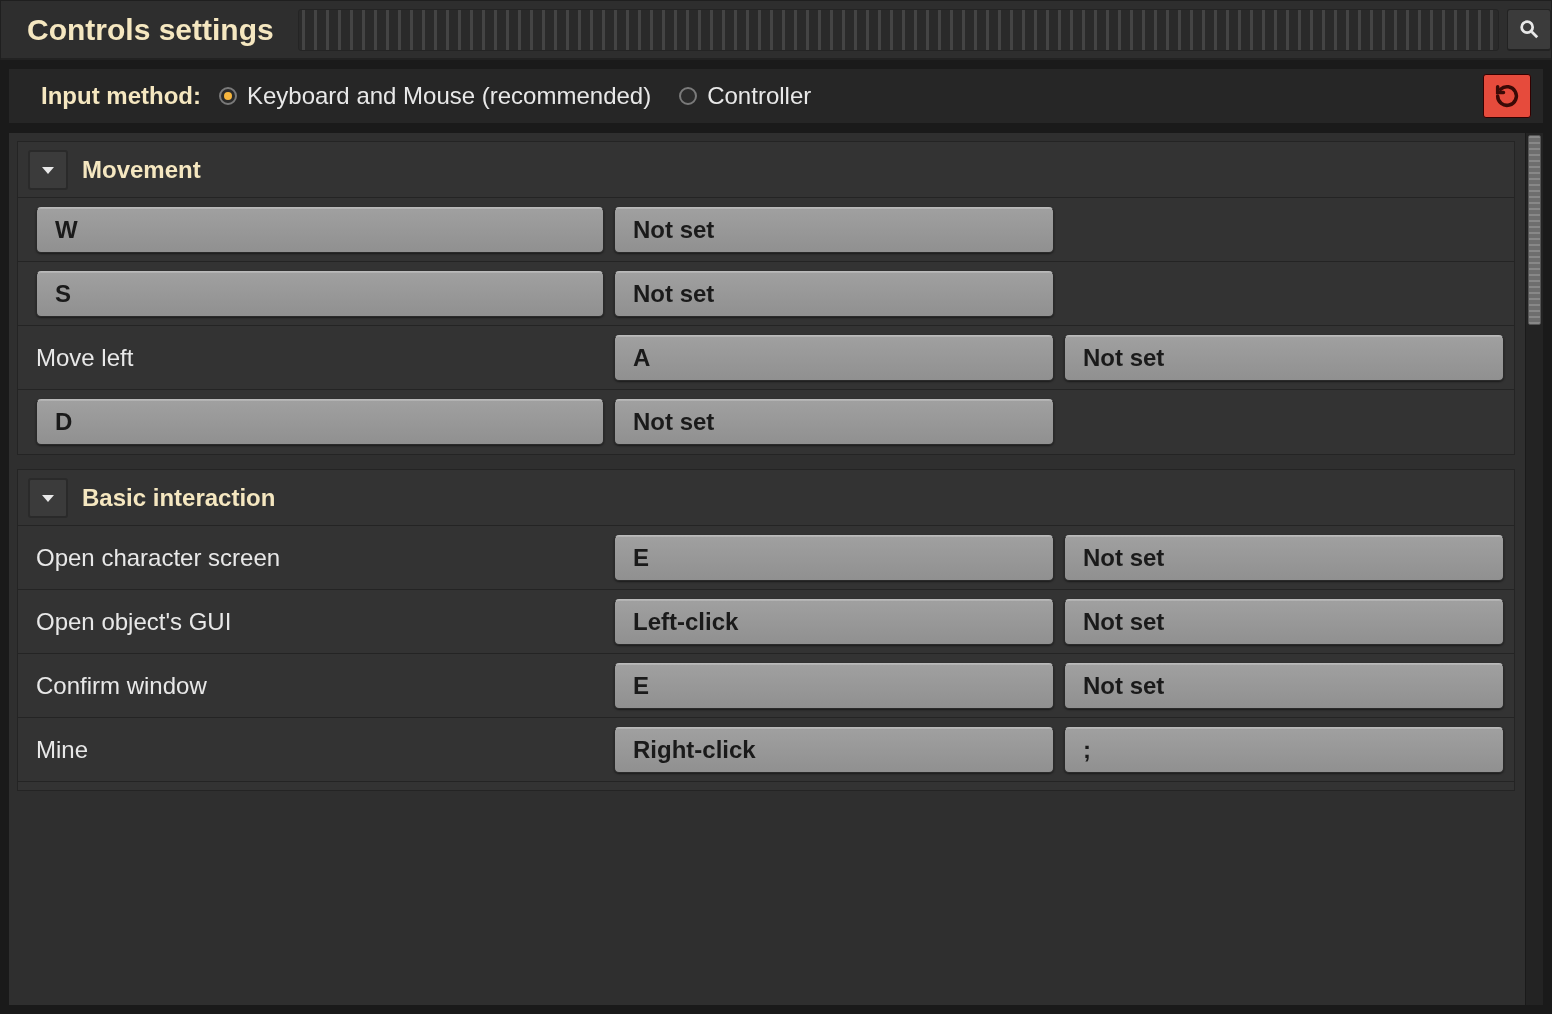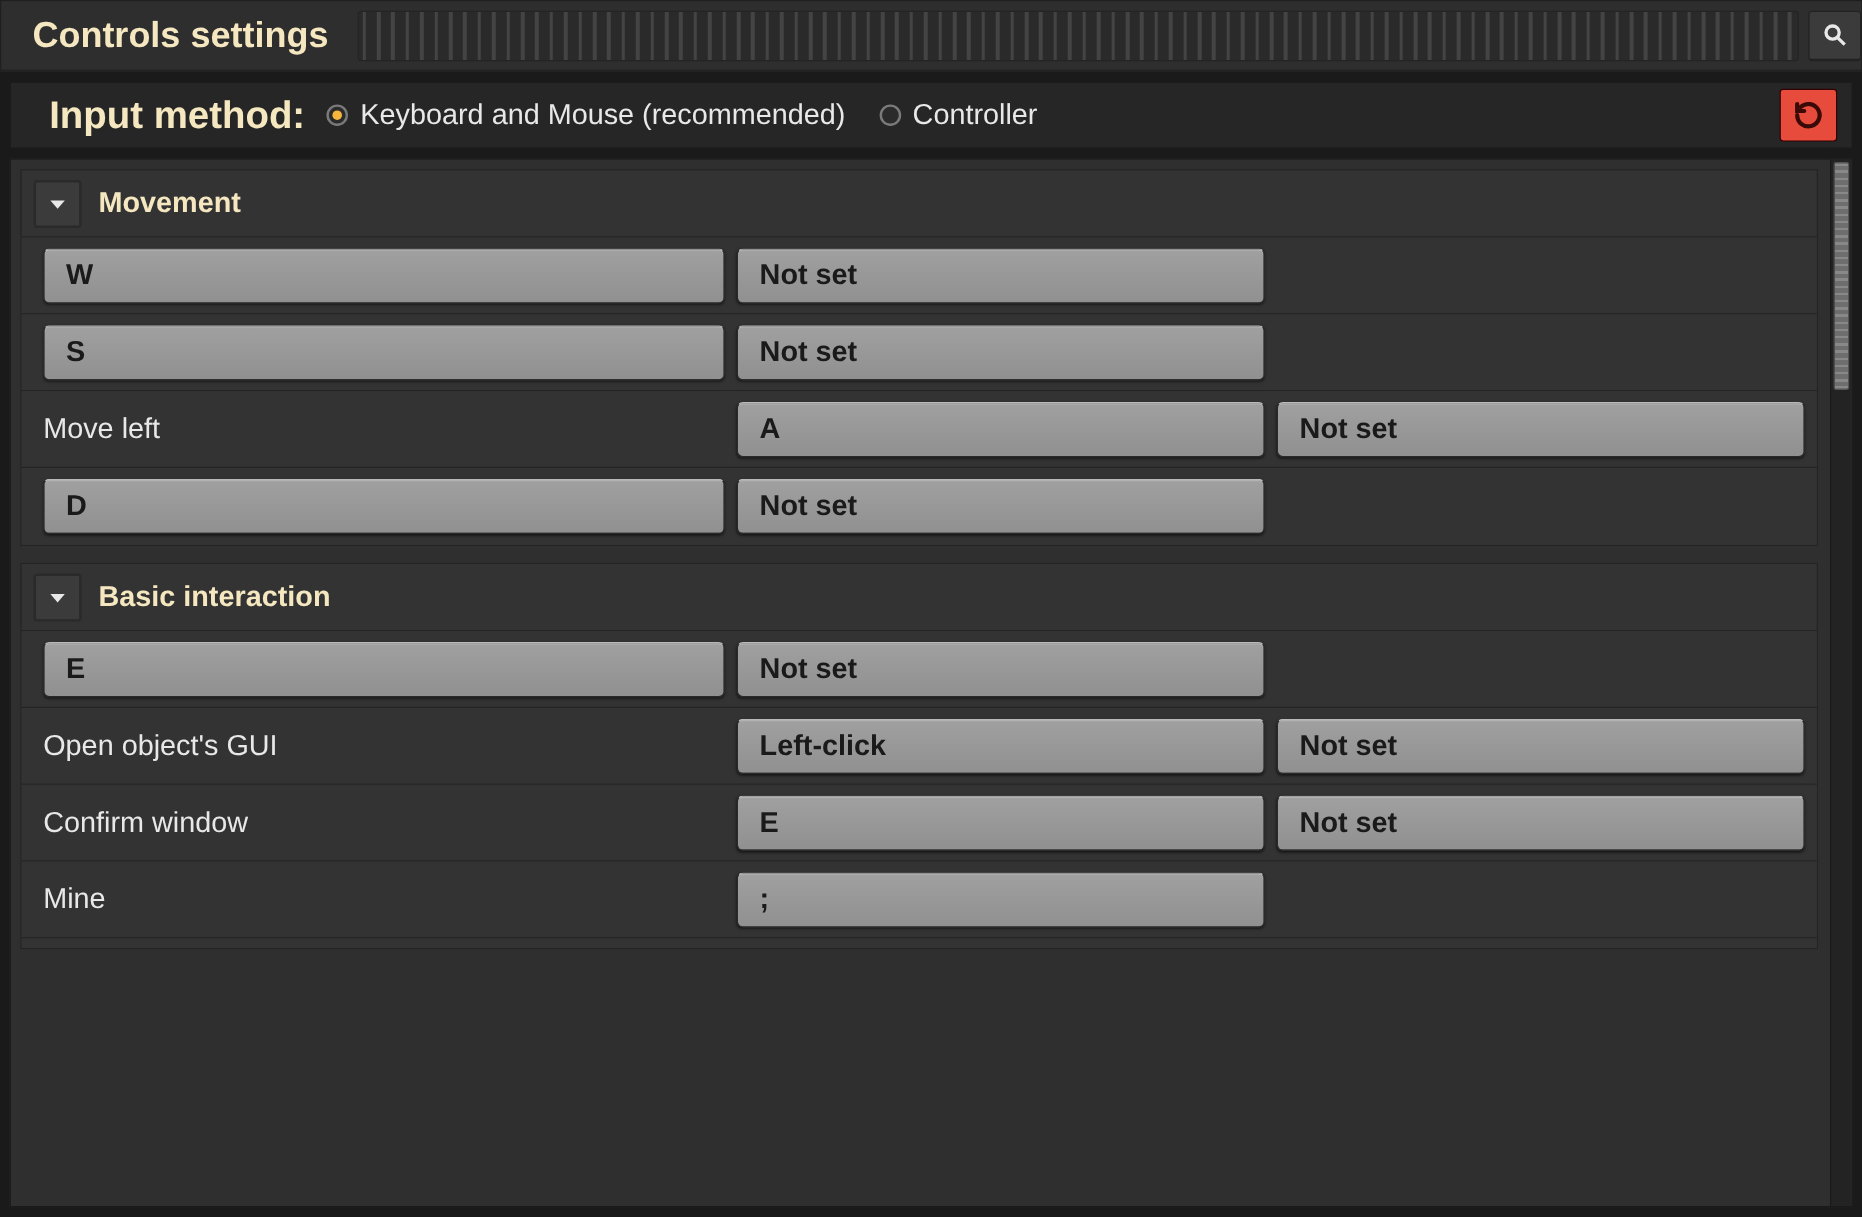--- a/index.html
+++ b/index.html
@@ -67,21 +67,21 @@
     display: flex;
     align-items: center;
     height: 56px;
     background: #262626;
     border: 1px solid #1a1a1a;
     margin: 8px;
     padding: 0 12px 0 32px;
   }
   .input-method-label {
     color: #f5e7c0;
-    font-size: 32px;
+    font-size: 24px;
     font-weight: 600;
     margin-right: 18px;
   }
   .radio-group { display: flex; align-items: center; gap: 12px; }
   .radio {
     display: inline-flex;
     align-items: center;
     gap: 10px;
     cursor: pointer;
   }
@@ -282,35 +282,37 @@
       <div class="section-header">
         <div class="collapse-btn">
           <svg viewBox="0 0 16 16" fill="#e8e8e8">
               <polygon points="2,5 14,5 8,12"></polygon>
             </svg>
         </div>
         <div class="section-title">Basic interaction</div>
       </div>
 
       <div class="binding-row">
+        <div class="binding-label">Open character screen</div>
         <div class="key-btn">E</div>
         <div class="key-btn">Not set</div>
       </div>
       <div class="binding-row">
         <div class="binding-label">Open object's GUI</div>
         <div class="key-btn">Left-click</div>
         <div class="key-btn">Not set</div>
       </div>
       <div class="binding-row">
         <div class="binding-label">Confirm window</div>
         <div class="key-btn">E</div>
         <div class="key-btn">Not set</div>
       </div>
       <div class="binding-row">
         <div class="binding-label">Mine</div>
+        <div class="key-btn">Right-click</div>
         <div class="key-btn">;</div>
       </div>
 
       <div class="binding-row" style="height:8px; border-bottom:none;"></div>
     </div>
 
   </div>
 
   <div class="scrollbar-track">
     <div class="scrollbar-thumb"></div>

